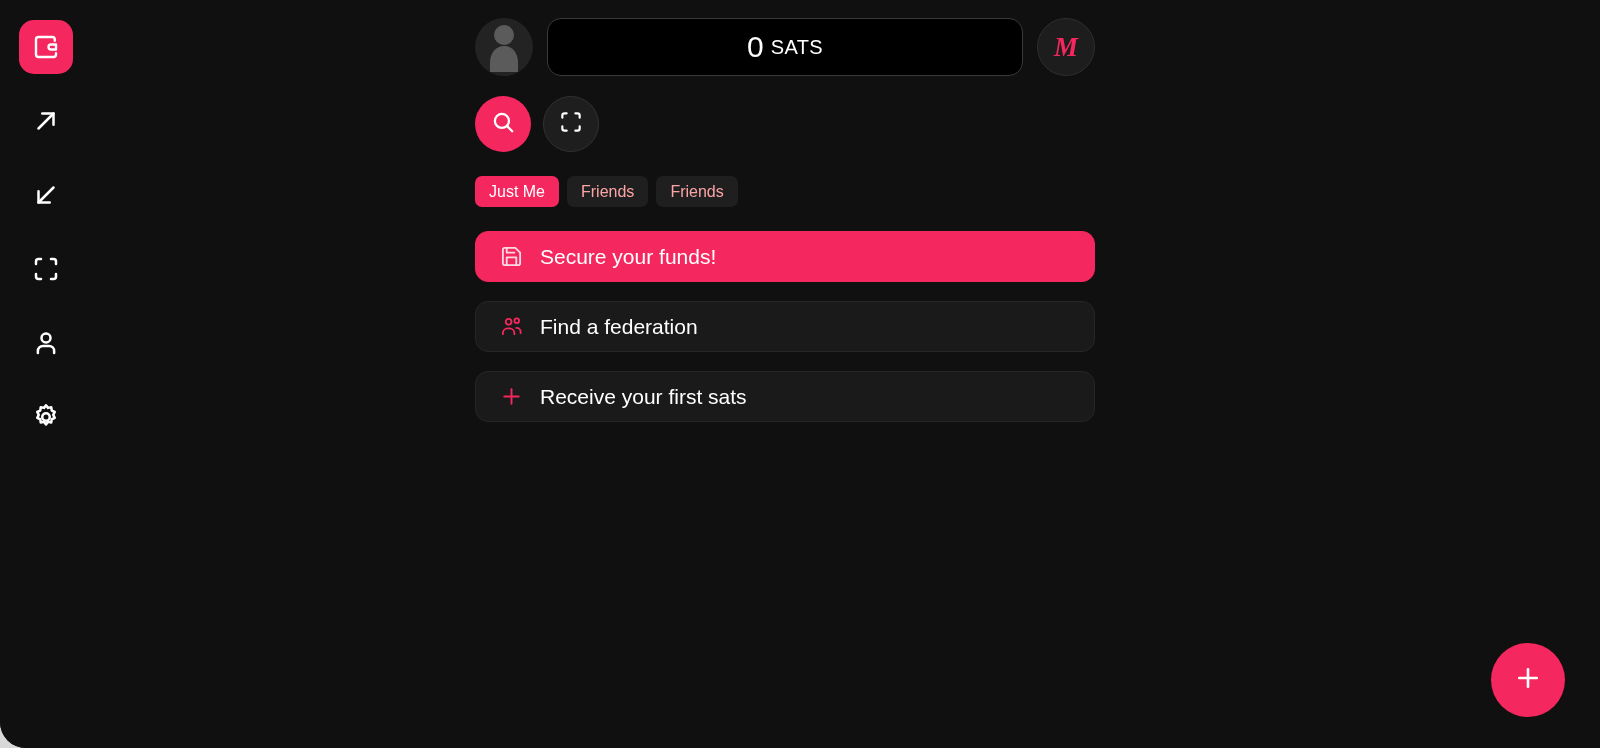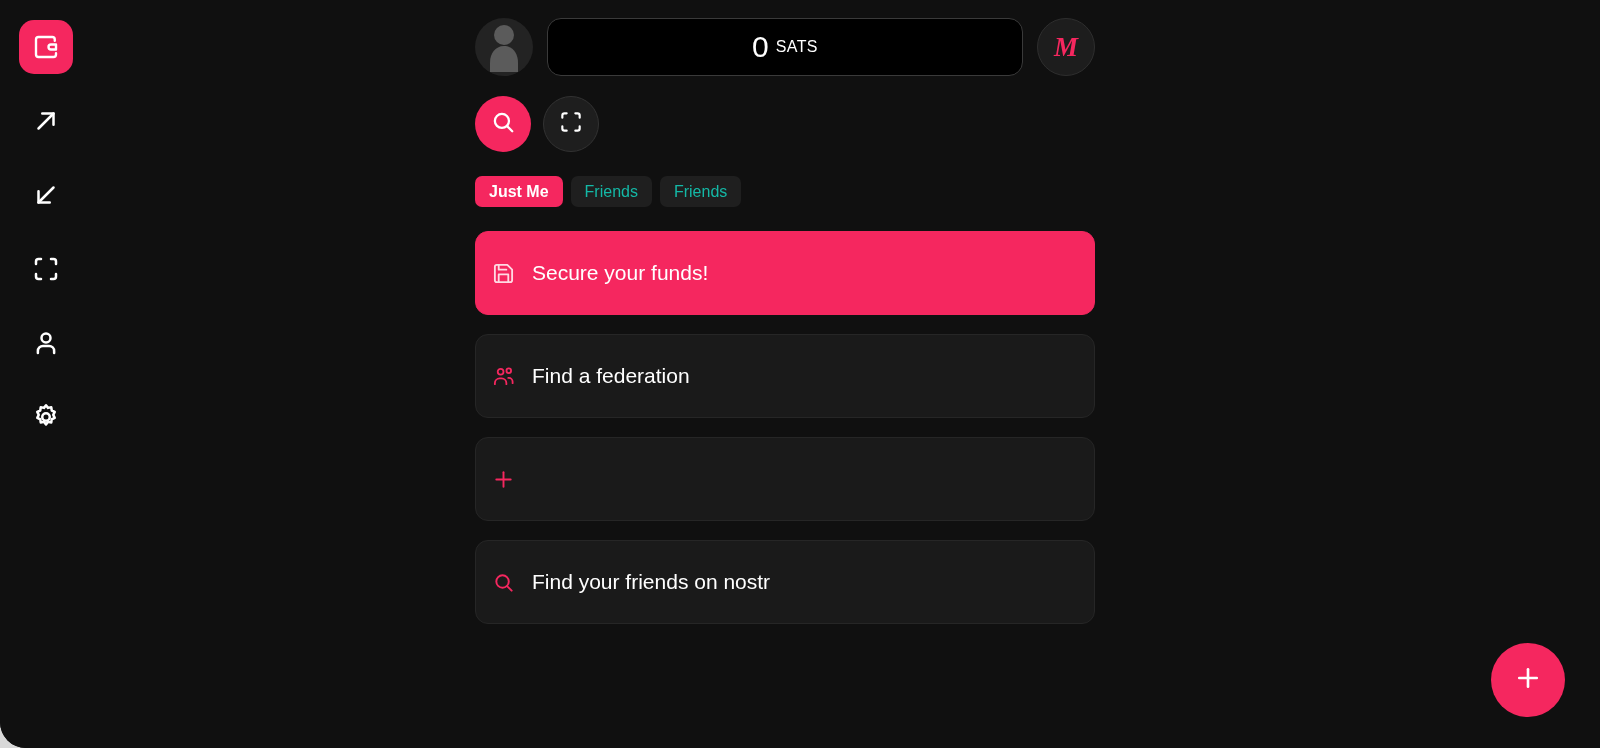--- a/index.html
+++ b/index.html
@@ -97,21 +97,21 @@
     gap: 7px;
     cursor: pointer;
   }
   #balance-amount {
     font-size: 30px;
     color: #ffffff;
     letter-spacing: 0px;
     line-height: 1;
   }
   #balance-unit {
-    font-size: 16px;
+    font-size: 20px;
     color: #ffffff;
     letter-spacing: 0.4px;
     line-height: 1;
   }
 
   #monogram {
     width: 58px; height: 58px;
     border-radius: 50%;
     background: #1d1d1d;
     border: 1px solid #2e2e2e;
@@ -149,41 +149,41 @@
   #tabs {
     display: flex;
     gap: 8px;
     margin-top: 24px;
   }
   .tab {
     height: 31px;
     padding: 0 14px;
     border-radius: 7px;
     background: #1f1f1f;
-    color: #14b8a6;
+    color: #fca5a5;
     font-size: 16px;
     display: flex;
     align-items: center;
     cursor: pointer;
     border: none;
   }
   .tab.active {
     background: #f5275f;
     color: #ffffff;
-    font-weight: 700;
+    font-weight: 400;
   }
 
   
   #cards { margin-top: 24px; }
   .card {
-    height: 84px;
+    height: 51px;
     border-radius: 13px;
     display: flex;
     align-items: center;
-    padding-left: 16px;
+    padding-left: 24px;
     gap: 17px;
     margin-bottom: 19px;
     cursor: pointer;
     background: #1a1a1a;
     border: 1px solid #262626;
   }
   .card.primary {
     background: #f5275f;
     border-color: #f5275f;
   }
@@ -351,31 +351,23 @@
           <span class="card-label">Find a federation</span>
         </div>
 
         <div class="card">
           <span class="card-icon">
             <svg width="23" height="23" viewBox="0 0 24 24" fill="none" stroke="#f5275f" stroke-width="2" stroke-linecap="round">
               <line x1="12" y1="4.5" x2="12" y2="19.5"></line>
               <line x1="4.5" y1="12" x2="19.5" y2="12"></line>
             </svg>
           </span>
-        </div>
-
-        <div class="card">
-          <span class="card-icon">
-            <svg width="23" height="23" viewBox="0 0 24 24" fill="none" stroke="#f5275f" stroke-width="2" stroke-linecap="round">
-              <circle cx="11" cy="11" r="6.5"></circle>
-              <line x1="16" y1="16" x2="20.5" y2="20.5"></line>
-            </svg>
-          </span>
-          <span class="card-label">Find your friends on nostr</span>
-        </div>
+          <span class="card-label">Receive your first sats</span>
+        </div>
+
 
       </div>
     </div>
 
     <div id="fab">
       <span>
         <svg width="30" height="30" viewBox="0 0 24 24" fill="none" stroke="#ffffff" stroke-width="2.1" stroke-linecap="round">
           <line x1="12" y1="5" x2="12" y2="19"></line>
           <line x1="5" y1="12" x2="19" y2="12"></line>
         </svg>

